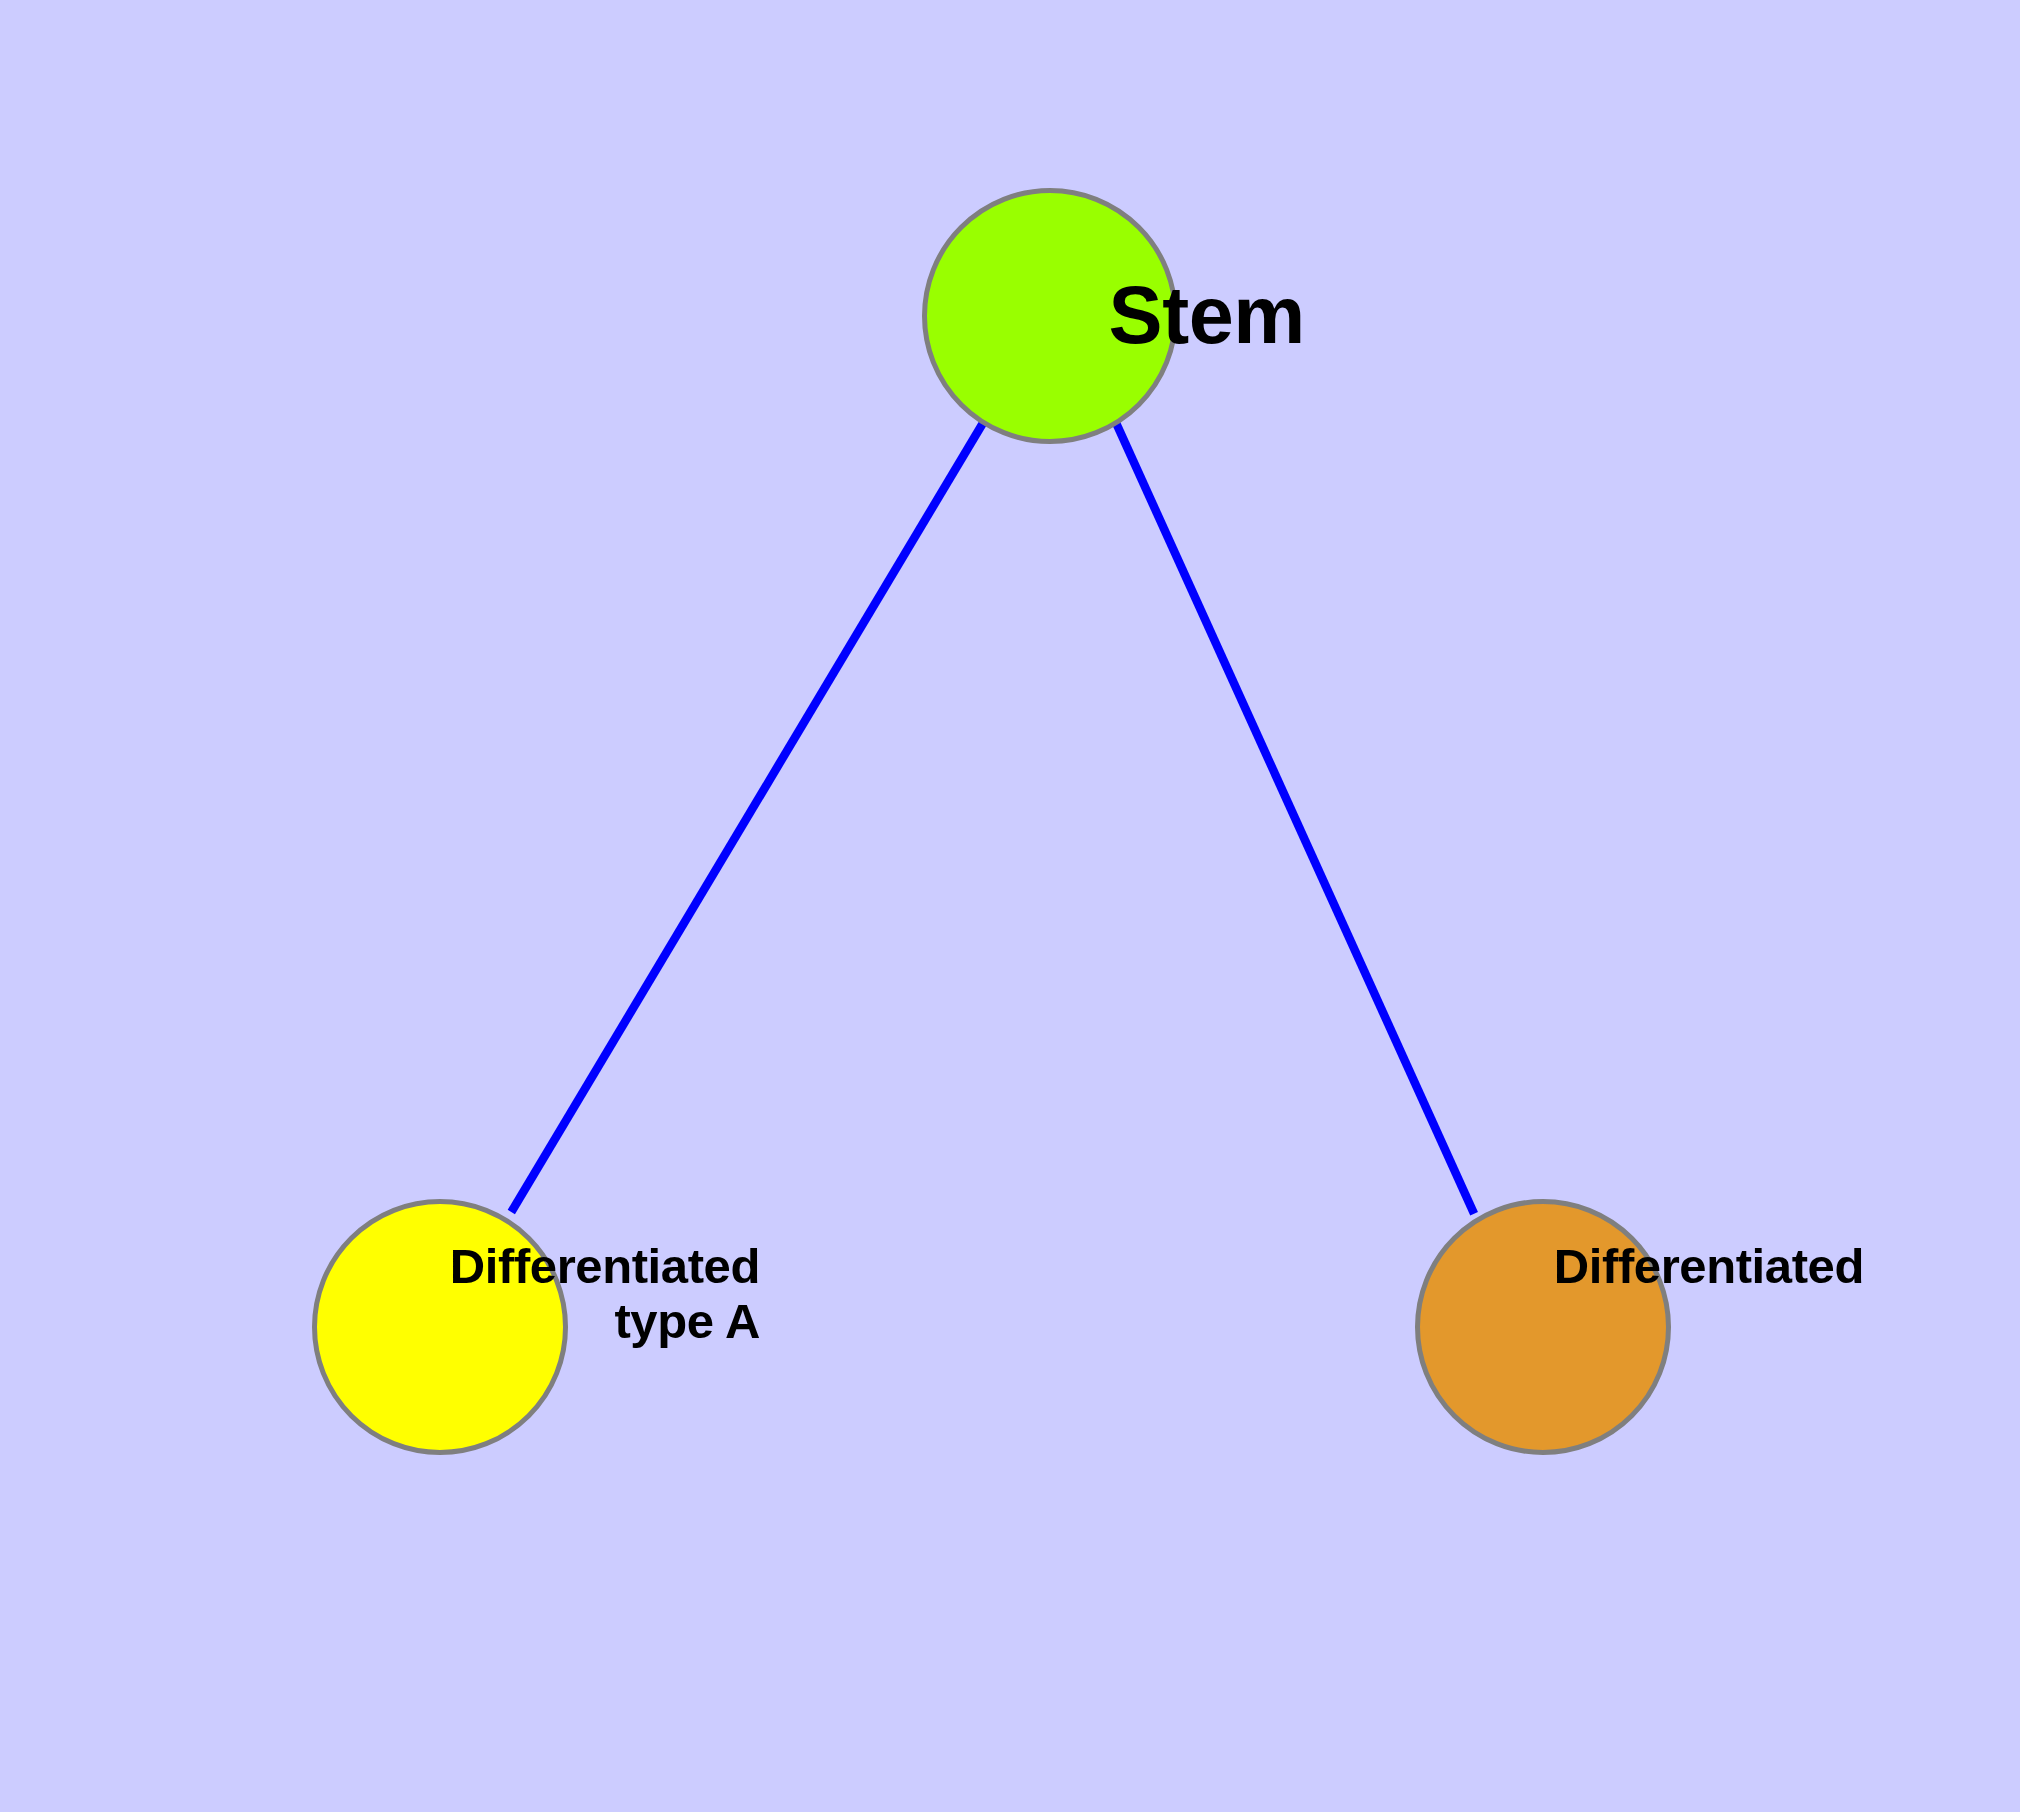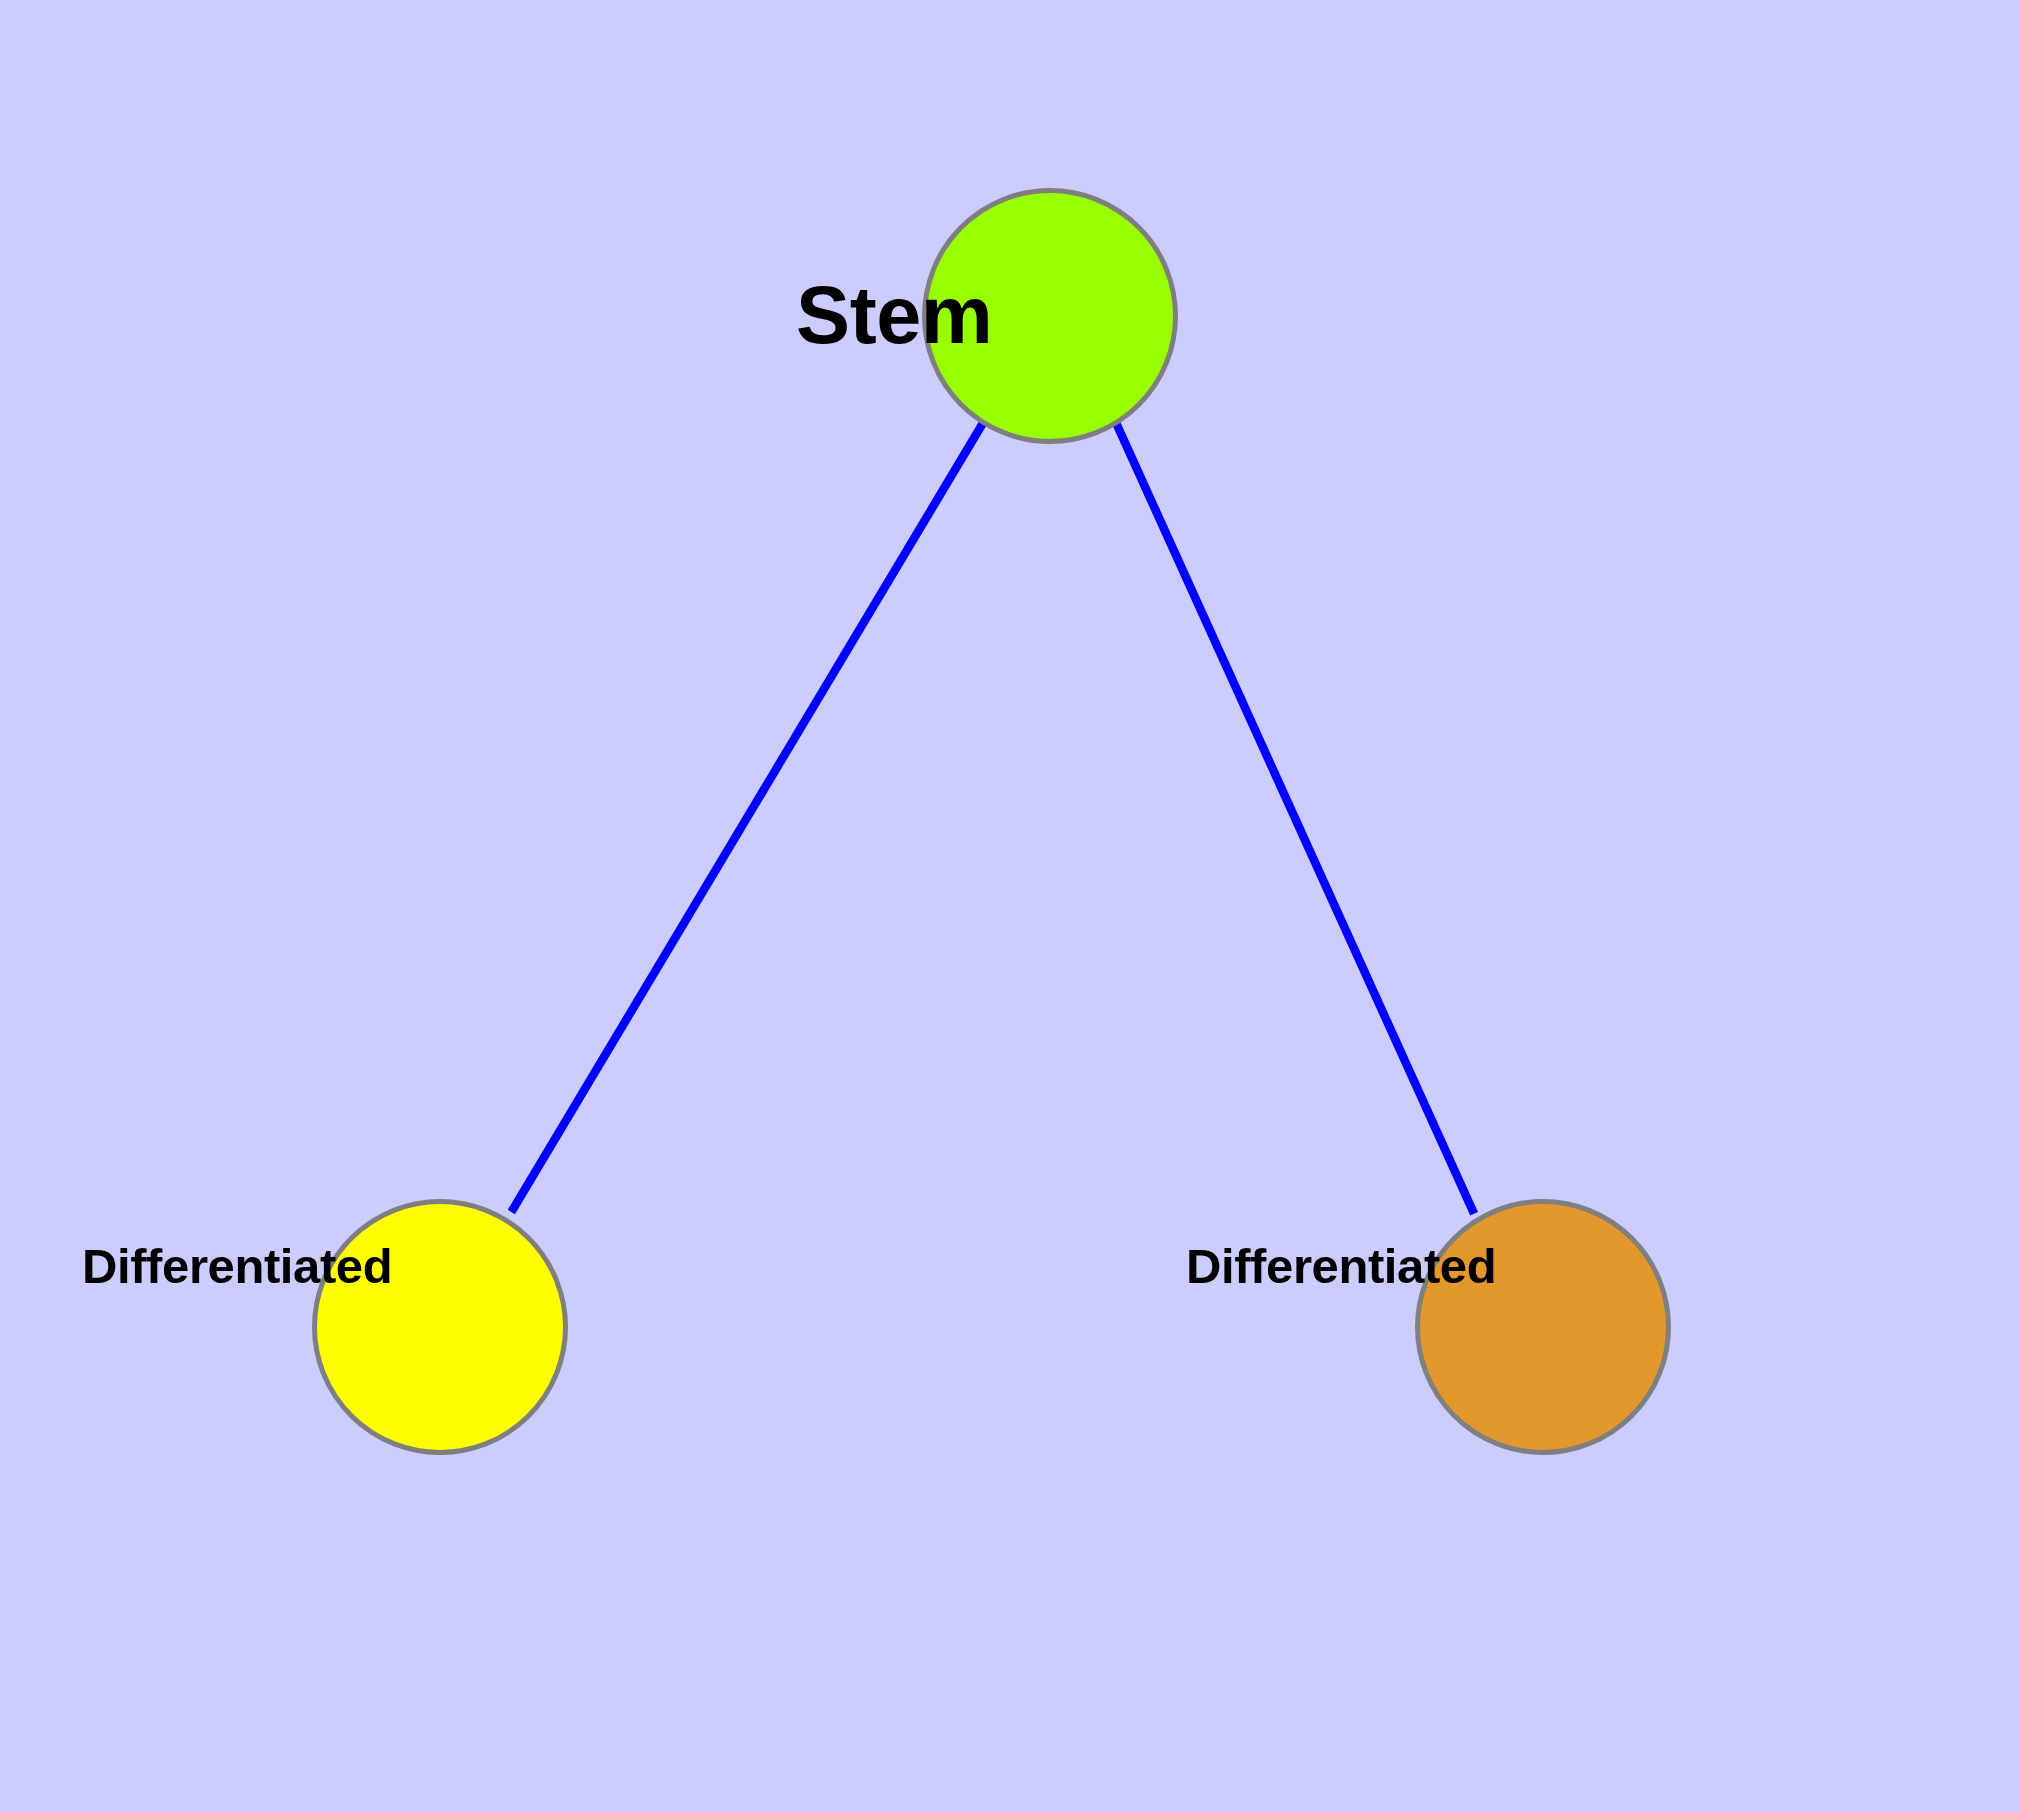--- a/index.html
+++ b/index.html
@@ -30,21 +30,21 @@
     border: 5.1px solid #7f7f7f;
   }
   .node-stem   { background: #99ff00; }
   .node-type-a { background: #ffff00; }
   .node-type-b { background: #e3982c; }
 
   .node-label {
     position: absolute;
     color: #000000;
     font-weight: bold;
-    text-align: left;
+    text-align: right;
     white-space: pre;
     line-height: 1.0;
     letter-spacing: -0.4px;
     pointer-events: none;
   }
   .label-stem {
     font-size: 81px;
   }
   .label-multi {
     font-size: 49px;
@@ -62,18 +62,18 @@
   </svg>
 
   <div class="node node-stem" style="left:922px; top:188px; width:256px; height:256px;"></div>
 
   <div class="node node-type-a" style="left:312px; top:1199px; width:256px; height:256px;"></div>
 
   <div class="node node-type-b" style="left:1415px; top:1199px; width:256px; height:256px;"></div>
 
   <div class="node-label label-stem" style="left:796px; top:275px; width:509px;">Stem</div>
 
-  <div class="node-label label-multi" style="left:82px; top:1239px; width:678px;"><span>Differentiated</span><br></div>
+  <div class="node-label label-multi" style="left:82px; top:1239px; width:678px;"><span>Differentiated</span><br><span>type A</span></div>
 
   <div class="node-label label-multi" style="left:1186px; top:1239px; width:678px;"><span>Differentiated</span><br></div>
 
 </div>
 
 
 </body></html>

